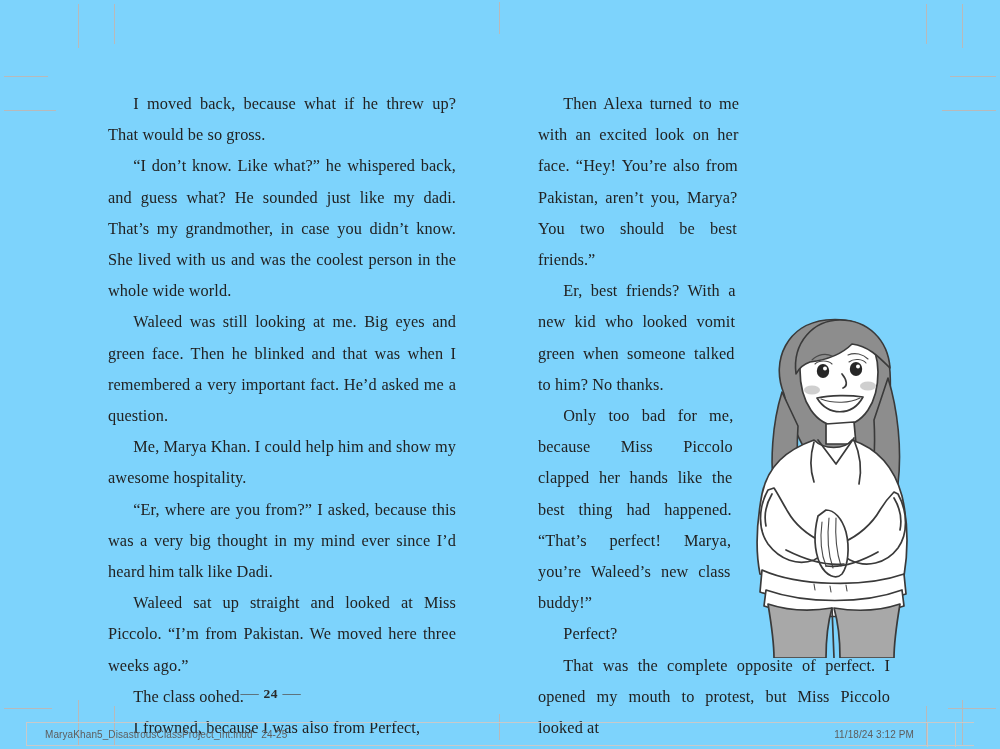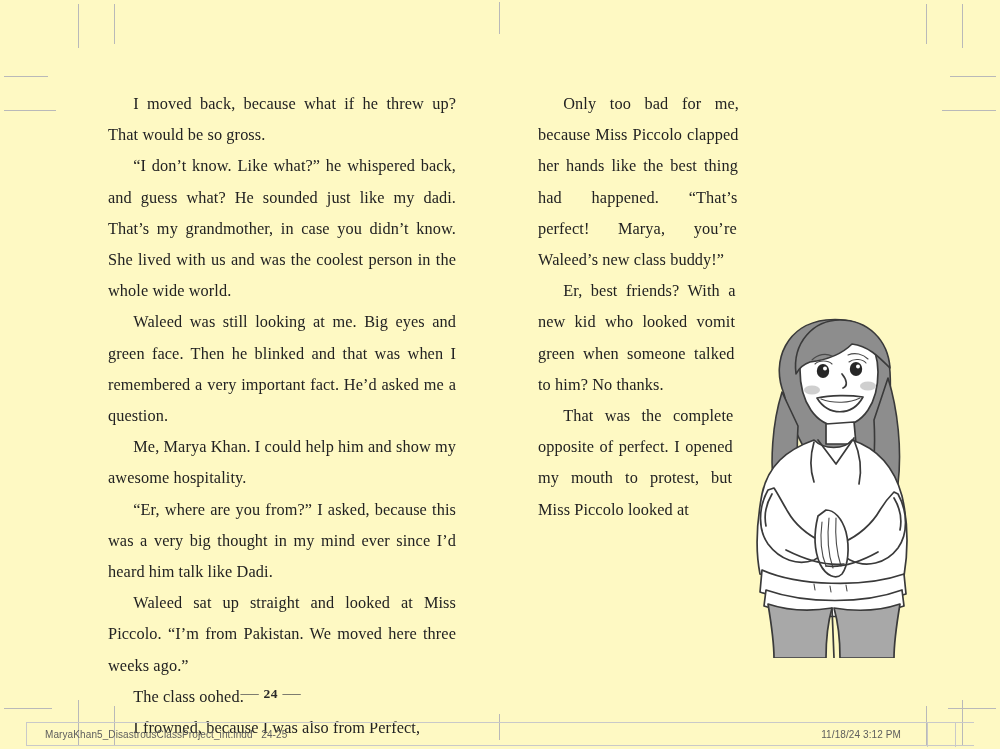--- a/index.html
+++ b/index.html
@@ -14,21 +14,21 @@
     overflow: hidden;
     font-family: "Liberation Serif", "DejaVu Serif", serif;
     color: #1b1b1b;
     position: relative;
   }
 
   
   .sheet {
     position: absolute;
     inset: 0;
-    background: #fef9c3;
+    background: #7dd3fc;
   }
 
   
   .crop {
     position: absolute;
     background: #b9b9b9;
   }
   .crop.v { width: 1px; }
   .crop.h { height: 1px; }
 
@@ -125,21 +125,21 @@
   .slug-text {
     position: absolute;
     top: 6px;
     font-family: Liberation Sans, sans-serif;
     font-size: 10px;
     color: #5d5d5d;
     white-space: nowrap;
     letter-spacing: 0.1px;
   }
   .slug-left  { left: 18px; }
-  .slug-right { right: 73px; text-align: right; }
+  .slug-right { right: 60px; text-align: right; }
   .slug-sep {
     position: absolute;
     top: 0;
     width: 1px;
     height: 24px;
     background: #c9c9c9;
   }
 </style>
 </head>
 <body>
@@ -184,22 +184,24 @@
 
       <div class="folio f-left">
         <span class="orn">⸺</span><span class="num">24</span><span class="orn">⸺</span>
       </div>
     </div>
 
     <div class="page right">
 
       <div class="col right-col">
         <div class="art-float"></div>
+        <p>Then Alexa turned to me with an excited look on her face. “Hey! You’re also from Pakistan, aren’t you, Marya? You two should be best friends.”</p>
+        <p>Er, best friends? With a new kid who looked vomit green when someone talked to him? No thanks.</p>
         <p>Only too bad for me, because Miss Piccolo clapped her hands like the best thing had happened. “That’s perfect! Marya, you’re Waleed’s new class buddy!”</p>
-        <p>Er, best friends? With a new kid who looked vomit green when someone talked to him? No thanks.</p>
+        <p>Perfect?</p>
         <p>That was the complete opposite of perfect. I opened my mouth to protest, but Miss Piccolo looked at</p>
       </div>
 
     </div>
   </div>
 
   <div class="illo">
     <svg viewBox="0 0 212 360" xmlns="http://www.w3.org/2000/svg">
       <defs>
         <style>

